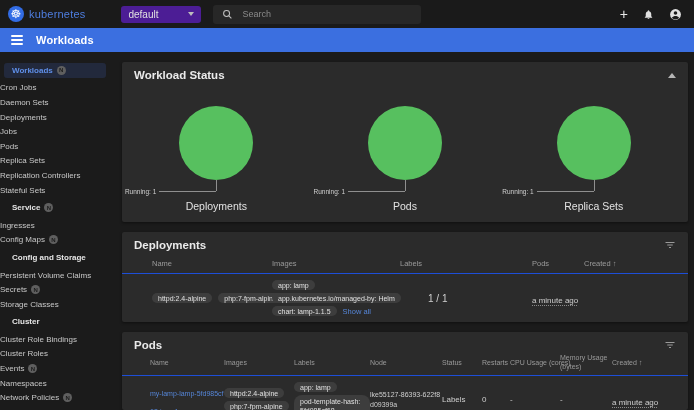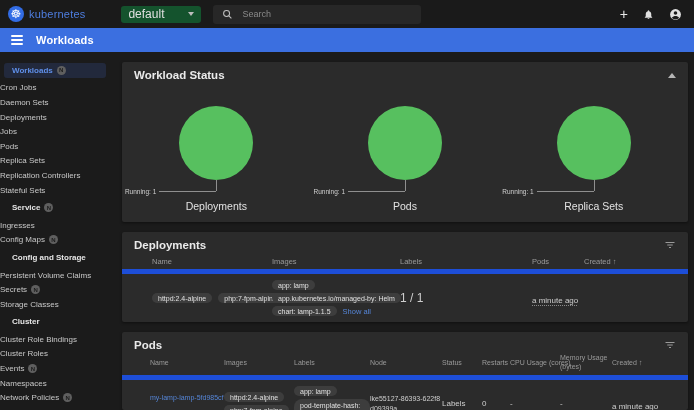--- a/index.html
+++ b/index.html
@@ -5,23 +5,23 @@
   * { margin:0; padding:0; box-sizing:border-box; }
   html,body { width:694px; height:410px; overflow:hidden; }
   body { background:#1b1b1b; font-family:"Liberation Sans", sans-serif; color:#d6d6d6; }
 
   
   .topbar { height:28px; background:#1a1a1a; display:flex; align-items:center; padding:0 12px 0 8px; }
   .brand { display:flex; align-items:center; gap:5px; }
   .logo { width:16px; height:16px; border-radius:50%; background:#326ce5; color:#fff; font-size:12px;
           display:flex; align-items:center; justify-content:center; line-height:1; }
   .brand-name { font-size:11px; color:#4e7ee0; letter-spacing:.2px; }
-  .ns-select { margin-left:36px; width:80px; height:17px; background:#14532d; border-radius:3px;
+  .ns-select { margin-left:36px; width:80px; height:17px; background:#4c1d95; border-radius:3px;
                display:flex; align-items:center; justify-content:space-between; padding:0 7px;
-               font-size:12px; color:#e0e0e0; cursor:pointer; }
+               font-size:10px; color:#e0e0e0; cursor:pointer; }
   .caret-down { width:0; height:0; border-left:3.5px solid transparent; border-right:3.5px solid transparent;
                 border-top:4px solid #bdbdbd; }
   .searchbox { margin-left:12px; width:208px; height:19px; background:#272727; border-radius:3px;
                display:flex; align-items:center; gap:9px; padding:0 9px; }
   .searchbox input { background:transparent; border:none; outline:none; color:#cfcfcf; font-size:9px;
                      font-family:"Liberation Sans", sans-serif; width:150px; }
   .searchbox input::placeholder { color:#8a8a8a; }
   .top-actions { margin-left:auto; display:flex; align-items:center; gap:15px; }
   .plus-glyph { color:#e8e8e8; font-size:14px; line-height:1; cursor:pointer; }
   .icon-btn { display:flex; align-items:center; cursor:pointer; }
@@ -60,33 +60,33 @@
   .hline { position:absolute; right:50%; top:105px; width:57px; height:1px; background:#8f8f8f; }
   .running-label { position:absolute; right:calc(50% + 60px); top:101.5px; font-size:6.5px; color:#d0d0d0;
                    white-space:nowrap; }
   .chart-title { position:absolute; left:0; right:0; top:114px; text-align:center; font-size:10.5px; color:#e2e2e2; }
 
   
   .dep-grid { display:grid; grid-template-columns:18px 120px 128px 132px 52px 1fr; padding:0 12px;
               align-items:center; }
   .pod-grid { display:grid; grid-template-columns:16px 74px 70px 76px 72px 40px 28px 50px 52px 1fr;
               padding:0 12px; align-items:center; }
-  .thead { height:20px; font-size:7.5px; color:#9a9a9a; border-bottom:5px solid #1d4ed8; }
+  .thead { height:20px; font-size:7.5px; color:#9a9a9a; border-bottom:1px solid #1d4ed8; }
   .thead .th { white-space:nowrap; }
   .th-wrap { white-space:normal !important; line-height:1.25; }
   .sort-arrow { font-size:7.5px; color:#9a9a9a; }
   .trow { padding-top:6px; padding-bottom:6px; align-items:center; }
   .status-dot { width:7px; height:7px; border-radius:50%; background:#4caf50; }
   .res-link { color:#5585d6; font-size:8px; cursor:pointer; }
   .chip-row { display:flex; gap:6px; align-items:center; }
   .chip { background:#3d3d3d; color:#e0e0e0; border-radius:8px; padding:1.5px 6px; font-size:7px;
           white-space:nowrap; display:inline-block; }
   .chip.wrap { white-space:normal; word-break:break-all; max-width:100%; line-height:1.35; }
   .labels-cell { display:flex; flex-direction:column; gap:3px; align-items:flex-start; }
-  .cell-txt { font-size:12px; color:#cfcfcf; }
+  .cell-txt { font-size:10px; color:#cfcfcf;margin-left:28px; }
   .created-txt { font-size:8px; color:#cfcfcf; text-decoration:underline dotted #8a8a8a;
                  text-underline-offset:2px; white-space:nowrap; }
   .show-all { color:#5585d6; font-size:7.5px; cursor:pointer; white-space:nowrap; }
   .stack { display:flex; flex-direction:column; gap:3px; align-items:flex-start; }
   .break { word-break:break-all; line-height:1.3; }
   .pods-panel { flex:1; overflow:hidden; }
   .pod-cell-small { font-size:7px; color:#cfcfcf; }
   .filter-icon { cursor:pointer; display:flex; }
 </style>
 </head>

